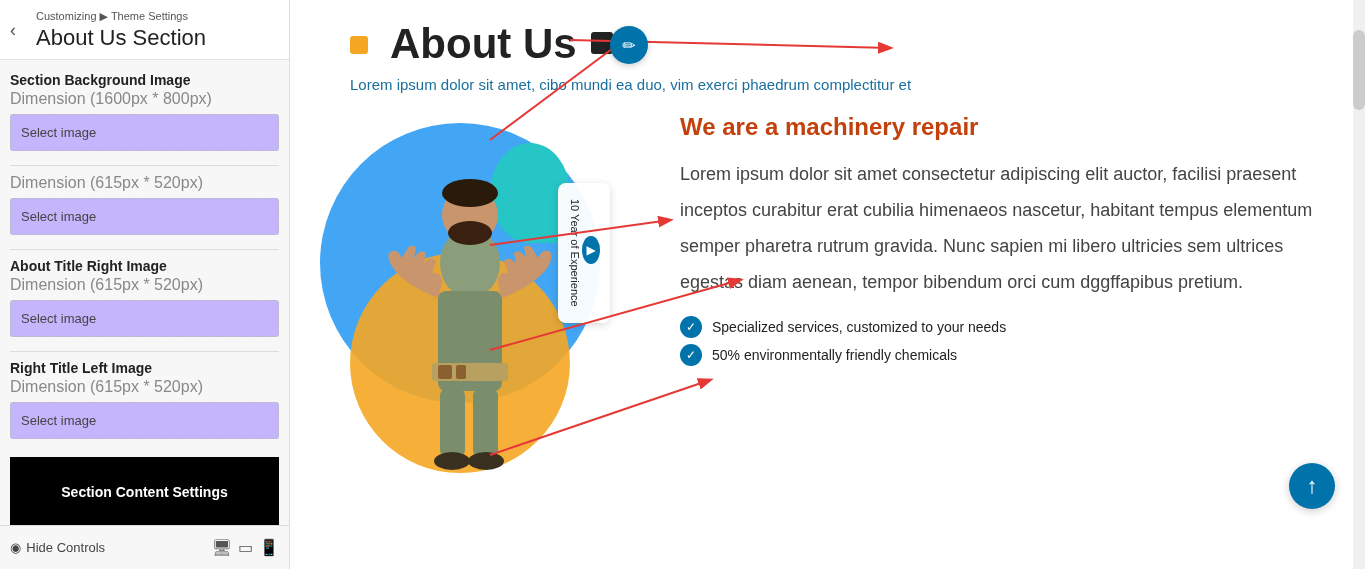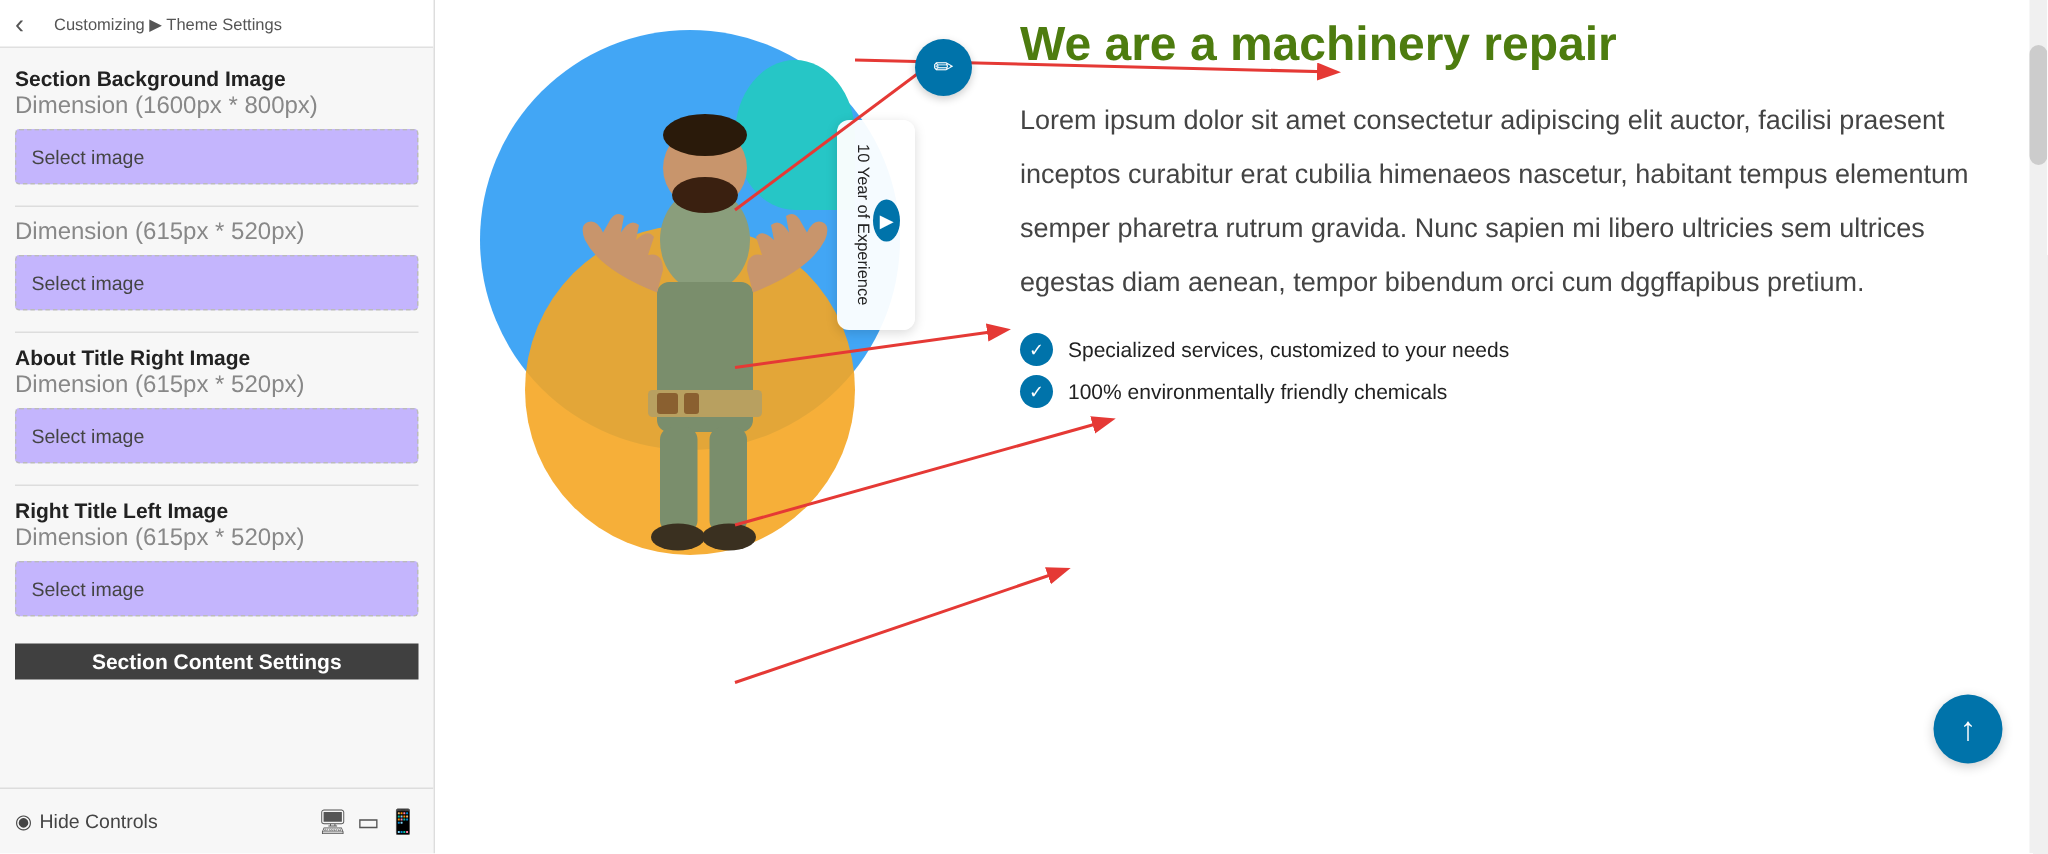--- a/index.html
+++ b/index.html
@@ -80,22 +80,22 @@
       border-radius: 3px;
       font-size: 13px;
       color: #444;
       cursor: pointer;
       text-align: left;
       display: block;
     }
 
     .section-content-btn {
       width: 100%;
-      padding: 4px;
-      background: #404040;
+      padding: 27px;
+      background: #000000;
       color: #fff;
       border: none;
       font-size: 14px;
       font-weight: 600;
       cursor: pointer;
       text-align: center;
       margin-top: 4px;
     }
 
     
@@ -269,23 +269,23 @@
       color: #222;
       line-height: 1.3;
     }
 
     .about-right-content {
       flex: 1;
       padding: 10px 30px 10px 10px;
     }
 
     .machinery-title {
-      font-size: 32px;
+      font-size: 24px;
       font-weight: 700;
-      color: #4d7c0f;
+      color: #c2410c;
       margin-bottom: 14px;
       line-height: 1.2;
     }
 
     .machinery-desc {
       font-size: 18px;
       color: #444;
       line-height: 2;
       margin-bottom: 16px;
     }
@@ -390,20 +390,21 @@
       margin: 8px 0;
     }
   </style>
 </head>
 <body>
 
 <div class="left-panel">
   <div class="panel-header">
     <span class="back-arrow">‹</span>
     <span class="breadcrumb-text">Customizing ▶ Theme Settings</span>
+    <div class="section-title-header">About Us Section</div>
   </div>
 
   <div class="panel-body">
 
     
     <div class="field-group">
       <div class="field-label">Section Background Image</div>
       <div class="field-dimension">Dimension (1600px * 800px)</div>
       <button class="select-image-btn">Select image</button>
     </div>
@@ -451,20 +452,38 @@
   </div>
 </div>
 
 <div class="preview-area">
   <div class="about-preview">
 
     <div class="edit-pencil">
       <span>✏</span>
     </div>
 
+    <div class="about-top-section">
+      <div class="about-title-row">
+
+        <span style="display:inline-block;width:30px;height:28px;position:relative;">
+          <svg width="30" height="28" viewBox="0 0 30 28">
+            <rect x="0" y="6" width="18" height="18" rx="3" fill="#f5a623"></rect>
+          </svg>
+        </span>
+        <span style="font-size:42px;font-weight:700;color:#222;">About Us</span>
+
+        <span style="display:inline-block;width:30px;height:28px;position:relative;">
+          <svg width="30" height="28" viewBox="0 0 30 28">
+            <rect x="4" y="2" width="22" height="22" rx="3" fill="#222"></rect>
+          </svg>
+        </span>
+      </div>
+      <div style="font-size:15px;color:#1a6f9f;">Lorem ipsum dolor sit amet, cibo mundi ea duo, vim exerci phaedrum complectitur et</div>
+    </div>
 
     <div class="about-main-content">
 
       <div class="about-left-image-area">
 
         <div class="circle-bg-blue"></div>
 
         <div class="circle-bg-yellow"></div>
 
         <div class="teal-shape"></div>
@@ -508,21 +527,21 @@
       <div class="about-right-content">
         <div class="machinery-title">We are a machinery repair</div>
         <div class="machinery-desc">Lorem ipsum dolor sit amet consectetur adipiscing elit auctor, facilisi praesent inceptos curabitur erat cubilia himenaeos nascetur, habitant tempus elementum semper pharetra rutrum gravida. Nunc sapien mi libero ultricies sem ultrices egestas diam aenean, tempor bibendum orci cum dggffapibus pretium.</div>
         <ul class="feature-list">
           <li class="feature-item">
             <div class="check-circle">✓</div>
             <span>Specialized services, customized to your needs</span>
           </li>
           <li class="feature-item">
             <div class="check-circle">✓</div>
-            <span>100% environmentally friendly chemicals</span>
+            <span>50% environmentally friendly chemicals</span>
           </li>
         </ul>
       </div>
     </div>
 
     <svg class="arrows-overlay" viewBox="0 0 1075 569" xmlns="http://www.w3.org/2000/svg">
 
       <line x1="200" y1="140" x2="338" y2="37" stroke="#e53935" stroke-width="2" marker-end="url(#arrow)"></line>
 
       <line x1="200" y1="245" x2="380" y2="220" stroke="#e53935" stroke-width="2" marker-end="url(#arrow)"></line>

